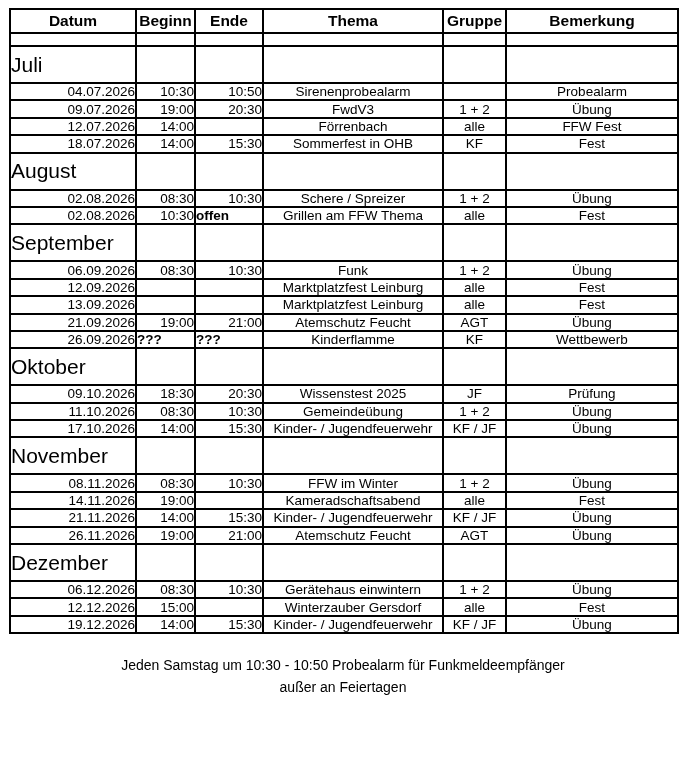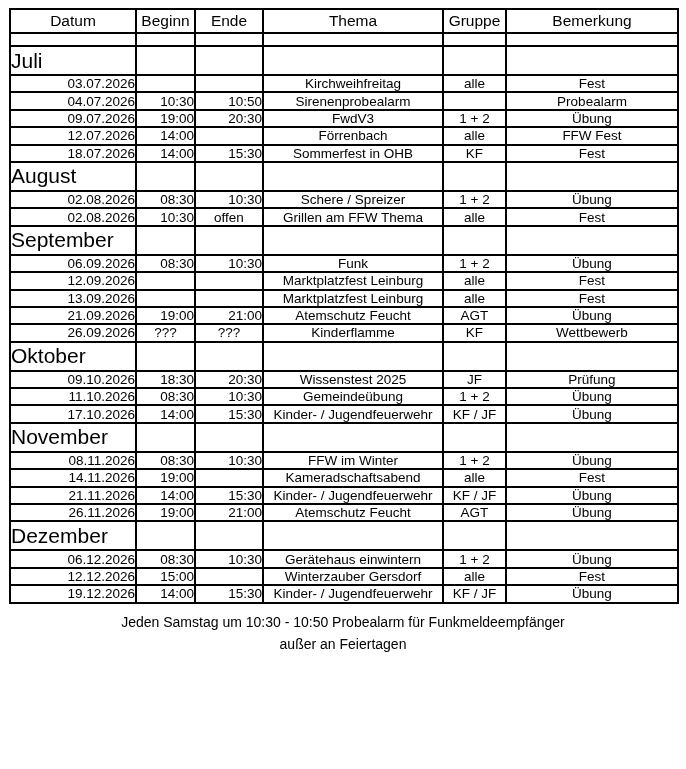--- a/index.html
+++ b/index.html
@@ -18,46 +18,46 @@
   }
   table.schedule th, table.schedule td {
     border: 2px solid #000000;
     overflow: hidden;
     white-space: nowrap;
     padding: 0;
     box-sizing: border-box;
   }
   thead th {
     height: 24px;
-    font-weight: normal;
+    font-weight: bold;
     font-size: 15.5px;
     text-align: center;
     vertical-align: middle;
   }
   .spacer-row td { height: 13px; }
-  .month-row td  { height: 29px; vertical-align: middle; }
+  .month-row td  { height: 37px; vertical-align: middle; }
   .month-cell {
     font-size: 21px;
     text-align: left;
     padding-left: 3px;
   }
   .data-row td {
     height: 17.4px;
     font-size: 13.5px;
     vertical-align: middle;
   }
   .col-datum  { text-align: right; padding-right: 5px; }
   .col-beginn { text-align: right; padding-right: 5px; }
   .col-ende   { text-align: right; padding-right: 5px; margin-left: 36px; }
   .col-thema, .col-gruppe, .col-bemerkung { text-align: center; }
-  .left-note  { text-align: center; padding-left: 3px; padding-right: 0; }
+  .left-note  { text-align: left; padding-left: 3px; padding-right: 0; font-weight: bold; }
 
   .footer {
     width: 668px;
-    margin-top: 7px;
+    margin-top: 20px;
     text-align: center;
     font-size: 14px;
     line-height: 22px;
   }
 </style>
 </head>
 <body>
 
 <div class="page">
   <table class="schedule">
@@ -90,28 +90,20 @@
         </tr>
         <tr class="month-row">
           <td class="month-cell">Juli</td>
           <td></td>
           <td></td>
           <td></td>
           <td></td>
           <td></td>
         </tr>
         <tr class="data-row">
-          <td class="col-datum">03.07.2026</td>
-          <td class="col-beginn"></td>
-          <td class="col-ende"></td>
-          <td class="col-thema">Kirchweihfreitag</td>
-          <td class="col-gruppe">alle</td>
-          <td class="col-bemerkung">Fest</td>
-        </tr>
-        <tr class="data-row">
           <td class="col-datum">04.07.2026</td>
           <td class="col-beginn">10:30</td>
           <td class="col-ende">10:50</td>
           <td class="col-thema">Sirenenprobealarm</td>
           <td class="col-gruppe"></td>
           <td class="col-bemerkung">Probealarm</td>
         </tr>
         <tr class="data-row">
           <td class="col-datum">09.07.2026</td>
           <td class="col-beginn">19:00</td>

